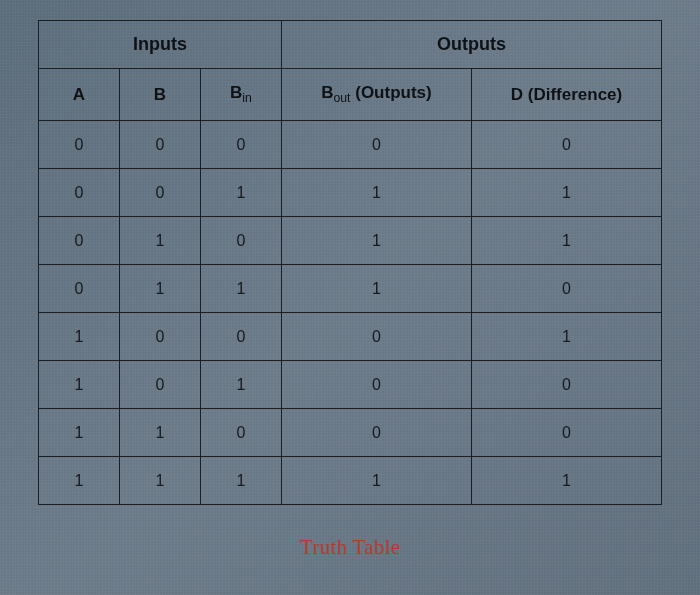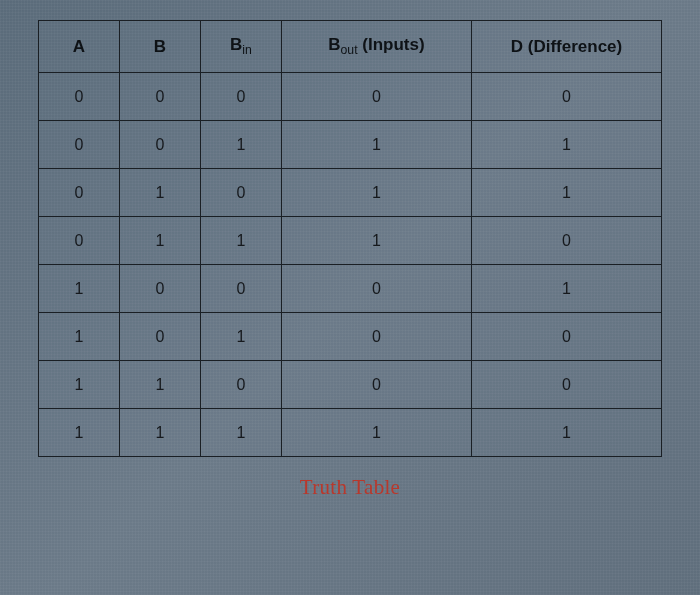--- a/index.html
+++ b/index.html
@@ -44,44 +44,48 @@
     }
     .sub {
       font-size: 0.72em;
       vertical-align: sub;
       font-weight: normal;
     }
     .caption {
       text-align: center;
       color: #b8382c;
       font-size: 21px;
-      margin-top: 18px;
+      margin-top: 30px;
       font-family: "Times New Roman", Times, serif;
       letter-spacing: 0.3px;
     }
     col.in-col { width: 13%; }
     col.out-col { width: 30.5%; }
   </style>
 </head>
 <body>
 
 <table class="truth-table">
   <colgroup>
     <col class="in-col">
       <col class="in-col">
       <col class="in-col">
     <col class="out-col">
       <col class="out-col">
   </colgroup>
   <thead>
+    <tr>
+      <th colspan="3">Inputs</th>
+      <th colspan="2">Outputs</th>
+    </tr>
     <tr class="col-headers">
       <th>A</th>
       <th>B</th>
       <th><span>B</span><span class="sub">in</span></th>
-      <th><span>B</span><span class="sub">out</span><span> (Inputs)</span></th>
+      <th><span>B</span><span class="sub">out</span><span> (Outputs)</span></th>
       <th>D (Difference)</th>
     </tr>
   </thead>
   <tbody>
     <tr>
       <td>0</td>
       <td>0</td>
       <td>0</td>
       <td>0</td>
       <td>0</td>

